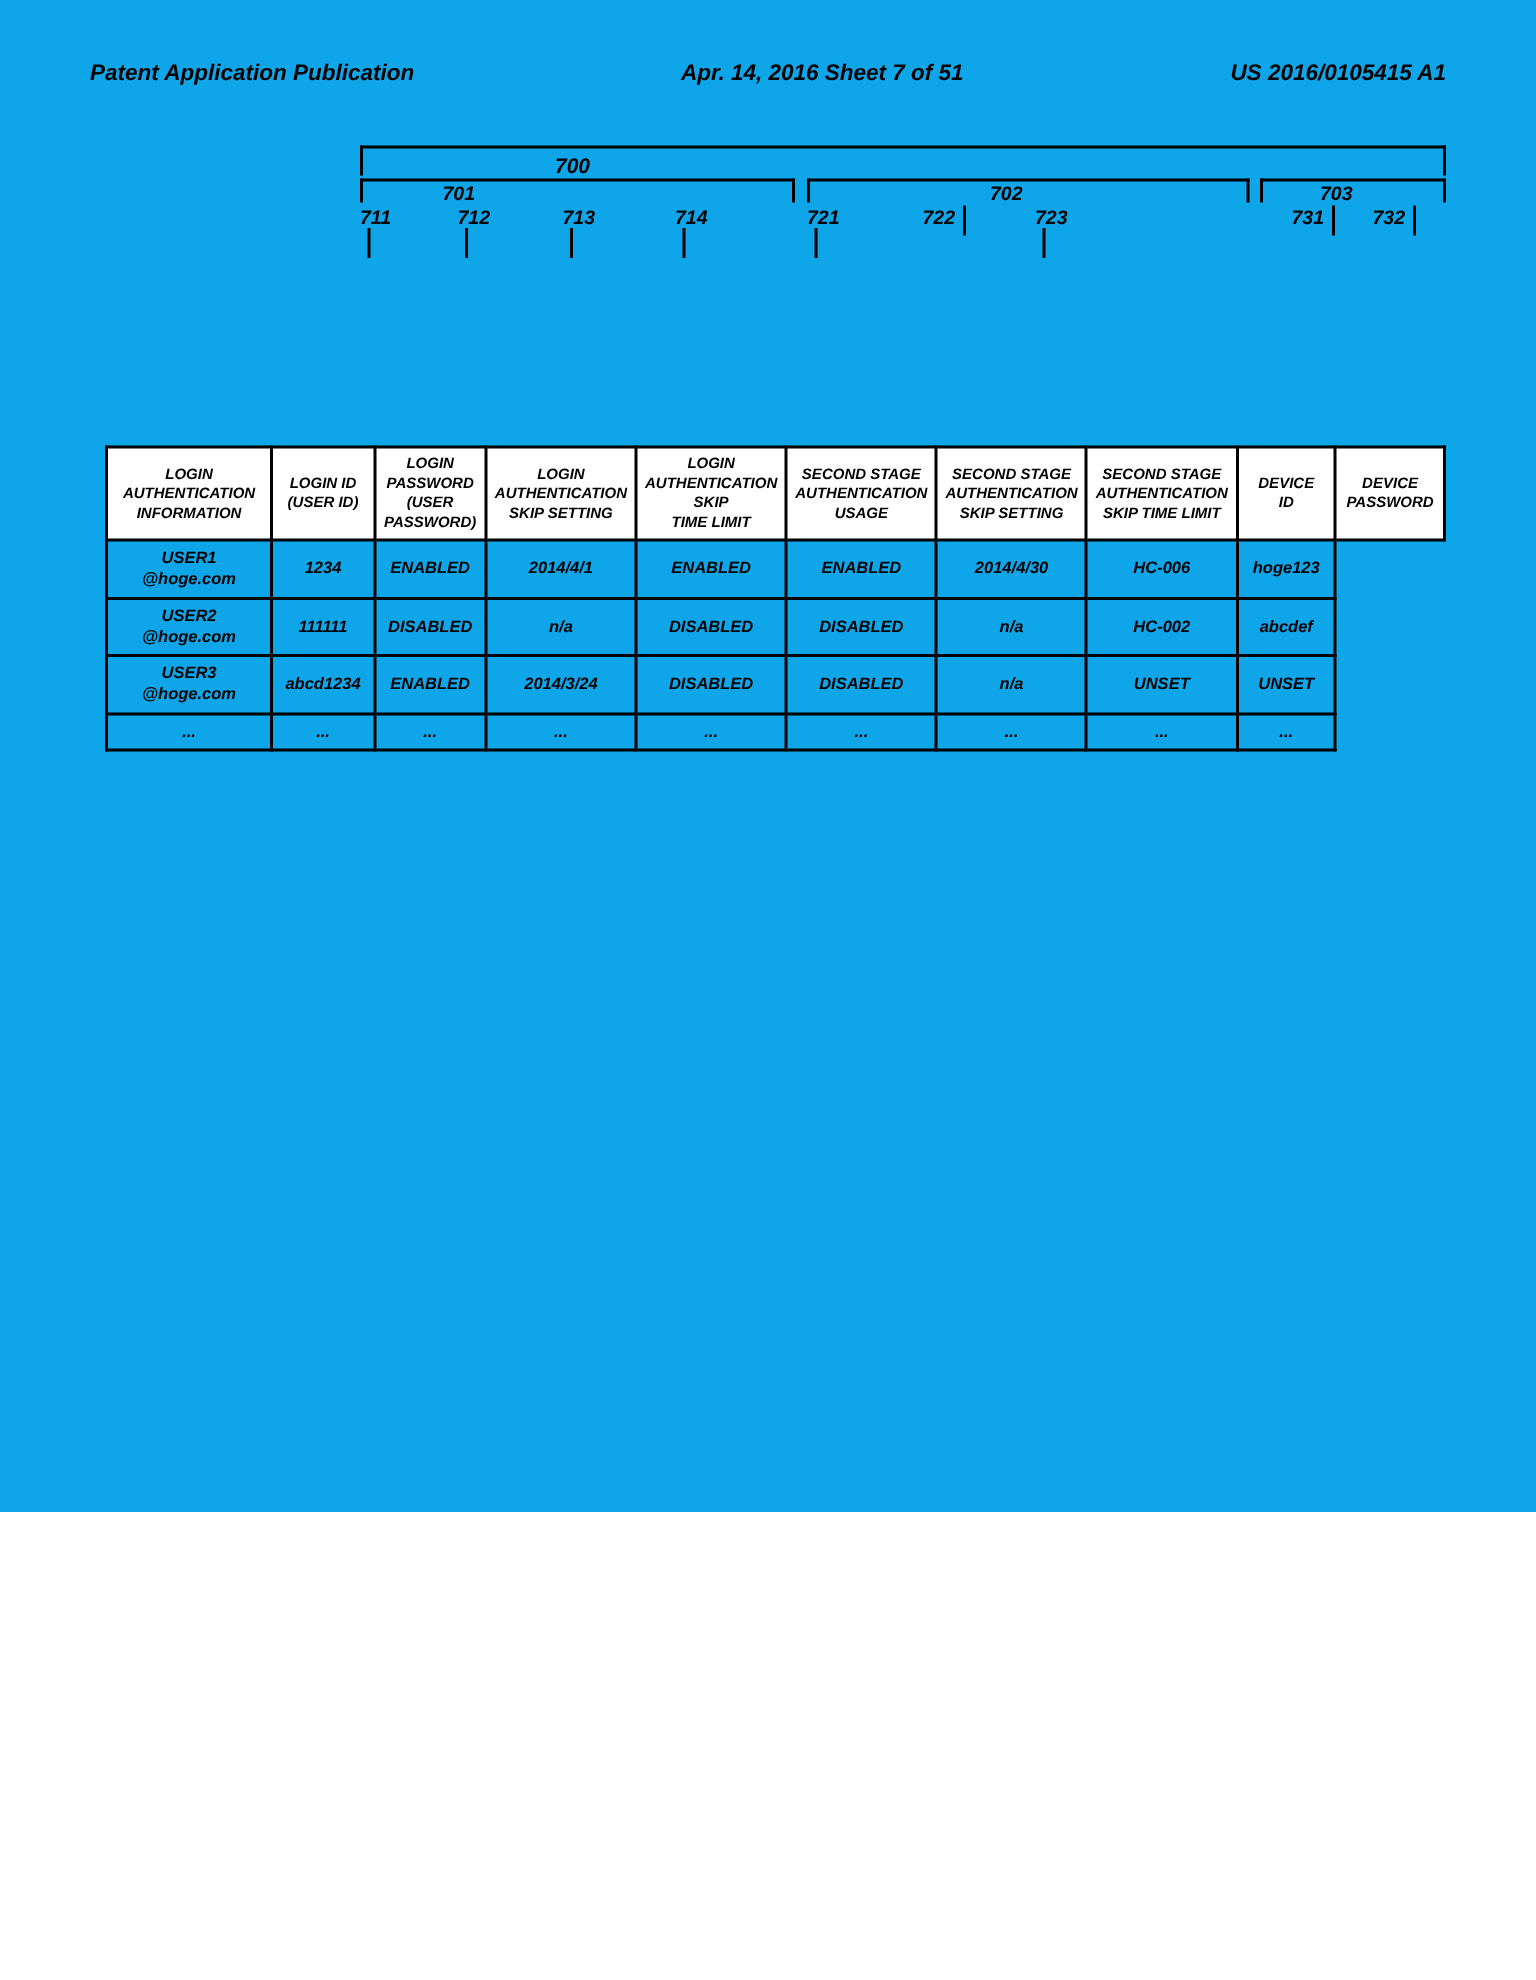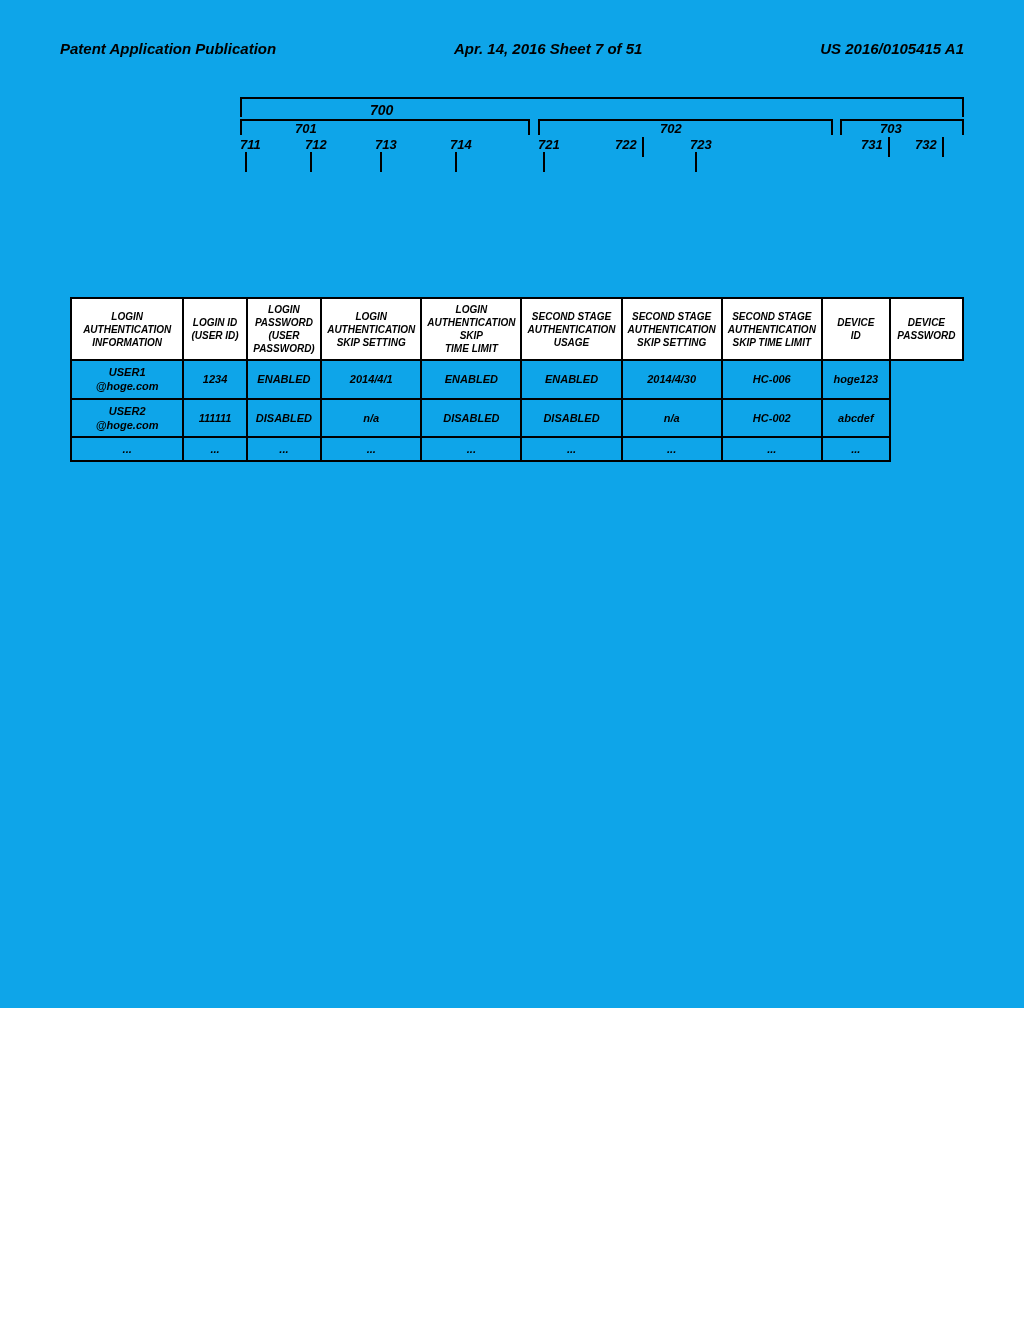--- a/index.html
+++ b/index.html
@@ -188,20 +188,32 @@
               <td style="font-size: 11px; font-weight: bold; white-space: pre-line;">111111</td>
               <td style="font-size: 11px; font-weight: bold; white-space: pre-line;">DISABLED</td>
               <td style="font-size: 11px; font-weight: bold; white-space: pre-line;">n/a</td>
               <td style="font-size: 11px; font-weight: bold; white-space: pre-line;">DISABLED</td>
               <td style="font-size: 11px; font-weight: bold; white-space: pre-line;">DISABLED</td>
               <td style="font-size: 11px; font-weight: bold; white-space: pre-line;">n/a</td>
               <td style="font-size: 11px; font-weight: bold; white-space: pre-line;">HC-002</td>
               <td style="font-size: 11px; font-weight: bold; white-space: pre-line; margin-top: 32px;">abcdef</td>
             </tr>
             <tr>
+              <td style="font-size: 11px; font-weight: bold; white-space: pre-line;">USER3
+@hoge.com</td>
+              <td style="font-size: 11px; font-weight: bold; white-space: pre-line;">abcd1234</td>
+              <td style="font-size: 11px; font-weight: bold; white-space: pre-line;">ENABLED</td>
+              <td style="font-size: 11px; font-weight: bold; white-space: pre-line;">2014/3/24</td>
+              <td style="font-size: 11px; font-weight: bold; white-space: pre-line;">DISABLED</td>
+              <td style="font-size: 11px; font-weight: bold; white-space: pre-line;">DISABLED</td>
+              <td style="font-size: 11px; font-weight: bold; white-space: pre-line;">n/a</td>
+              <td style="font-size: 11px; font-weight: bold; white-space: pre-line;">UNSET</td>
+              <td style="font-size: 11px; font-weight: bold; white-space: pre-line;">UNSET</td>
+            </tr>
+            <tr>
               <td style="font-size: 11px; font-weight: bold; white-space: pre-line;">...</td>
               <td style="font-size: 11px; font-weight: bold; white-space: pre-line;">...</td>
               <td style="font-size: 11px; font-weight: bold; white-space: pre-line;">...</td>
               <td style="font-size: 11px; font-weight: bold; white-space: pre-line;">...</td>
               <td style="font-size: 11px; font-weight: bold; white-space: pre-line;">...</td>
               <td style="font-size: 11px; font-weight: bold; white-space: pre-line;">...</td>
               <td style="font-size: 11px; font-weight: bold; white-space: pre-line;">...</td>
               <td style="font-size: 11px; font-weight: bold; white-space: pre-line;">...</td>
               <td style="font-size: 11px; font-weight: bold; white-space: pre-line;">...</td>
             </tr>

